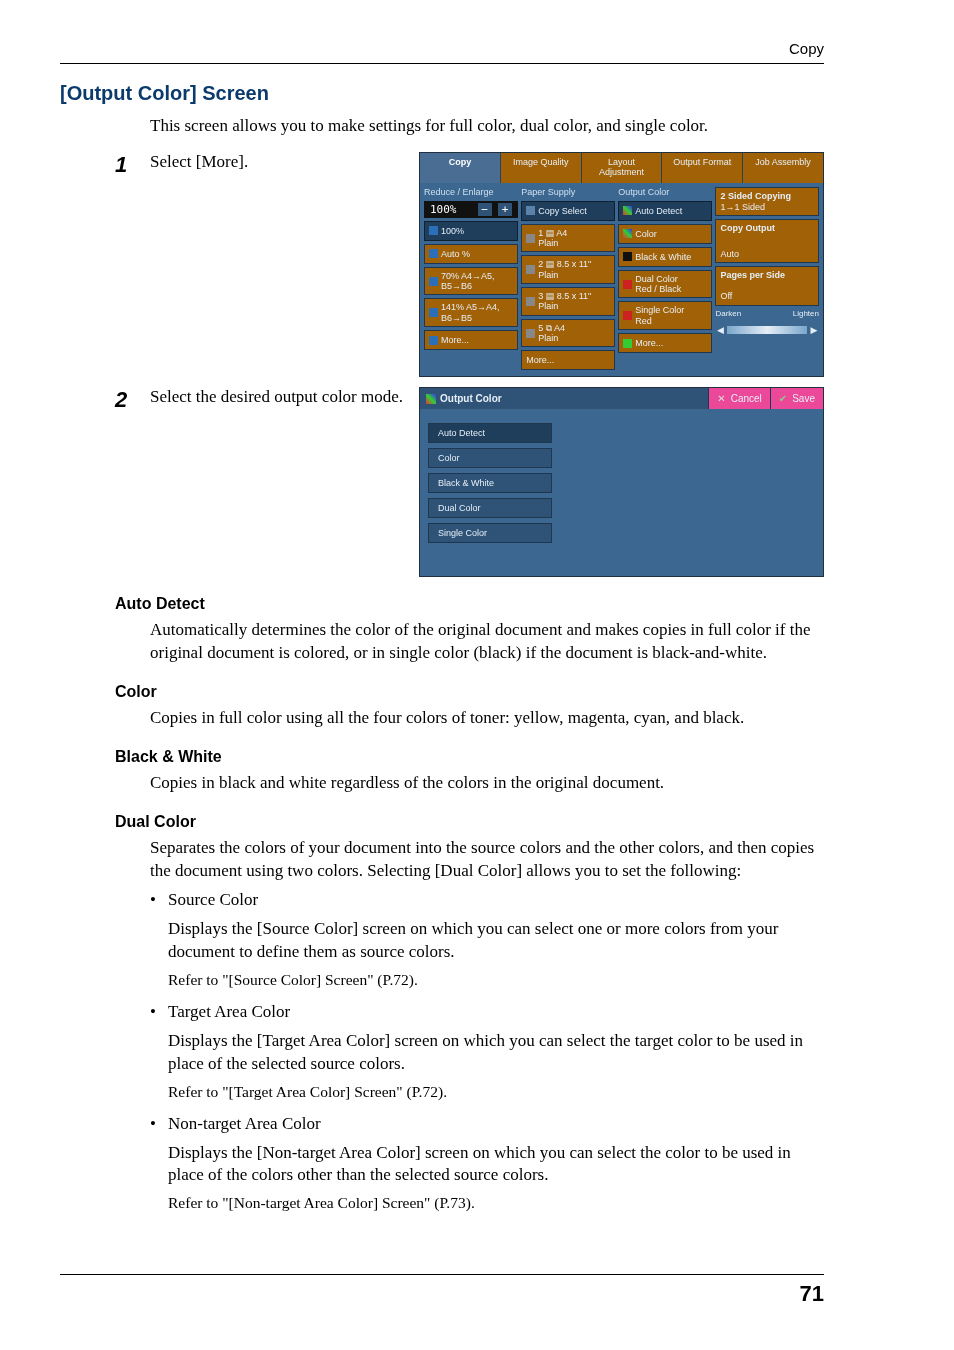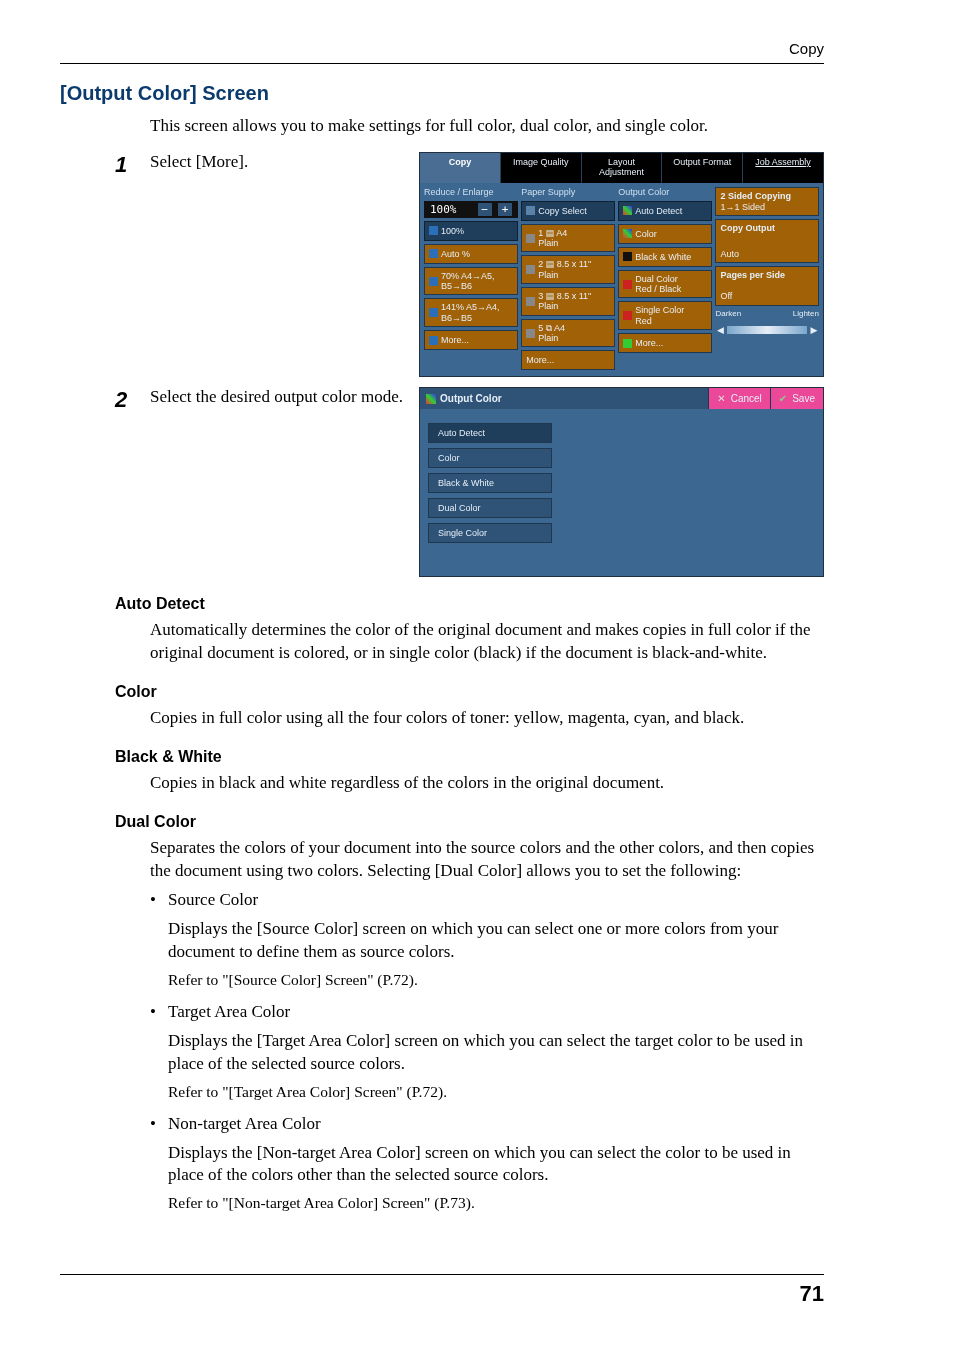--- a/index.html
+++ b/index.html
@@ -9,23 +9,23 @@
   .head-rule { border: none; border-top: 1.5px solid #000; margin-bottom: 18px; }
   .section-title { font-family: Arial, Helvetica, sans-serif; font-weight: bold; color: #0b3a6d; font-size: 20px; margin-bottom: 10px; }
   .intro { margin-left: 90px; font-size: 17px; margin-bottom: 14px; line-height: 1.35; }
   .step-row { display: flex; align-items: flex-start; margin-bottom: 10px; }
   .step-num { font-family: "Arial Black", Arial, sans-serif; font-style: italic; font-weight: 900; font-size: 22px; width: 35px; margin-left: 55px; flex-shrink: 0; }
   .step-text { font-size: 17px; flex-shrink: 0; }
   .figure-wrap { margin-left: auto; }
   
   .fig1 { width: 405px; background: #3b6790; font-family: Arial, Helvetica, sans-serif; font-size: 9px; color: #e6eef7; border: 1px solid #203040; }
   .fig1 .tabs { display: flex; }
-  .fig1 .tab { flex: 1; padding: 5px 4px; text-align: center; background: #000000; border-right: 1px solid #2a4058; font-size: 9px; line-height: 1.1; }
+  .fig1 .tab { flex: 1; padding: 5px 4px; text-align: center; background: #a16207; border-right: 1px solid #2a4058; font-size: 9px; line-height: 1.1; }
   .fig1 .tab.active { background: #4a6e93; color: #fff; font-weight: bold; }
-  .fig1 .tab:last-child { border-right: none; text-decoration: underline; }
+  .fig1 .tab:last-child { border-right: none; }
   .fig1 .body { display: flex; padding: 4px 4px 6px 4px; gap: 3px; }
   .fig1 .col { flex: 1; display: flex; flex-direction: column; gap: 3px; }
   .fig1 .col-head { font-size: 9px; color: #cfe0f0; margin-bottom: 1px; white-space: nowrap; }
   .fig1 .cell { background: #a16207; border: 1px solid #1f3850; padding: 3px 4px; font-size: 9px; line-height: 1.15; display: flex; align-items: center; gap: 3px; min-height: 20px; }
   .fig1 .cell.sel { background: #1e3e5c; border-color: #0f2030; }
   .fig1 .swatch { width: 9px; height: 9px; display: inline-block; flex-shrink: 0; }
   .fig1 .zoombox { background: #111; color: #fff; font-family: monospace; font-size: 11px; padding: 2px 6px; display: flex; align-items: center; justify-content: space-between; }
   .fig1 .stepper-btn { background: #2f5377; color: #fff; width: 14px; text-align: center; display: inline-block; }
   .fig1 .slider { display: flex; align-items: center; gap: 2px; margin-top: 4px; }
   .fig1 .slider-track { flex: 1; height: 8px; background: linear-gradient(to right,#7aa6cc,#e6eef7,#7aa6cc); }

